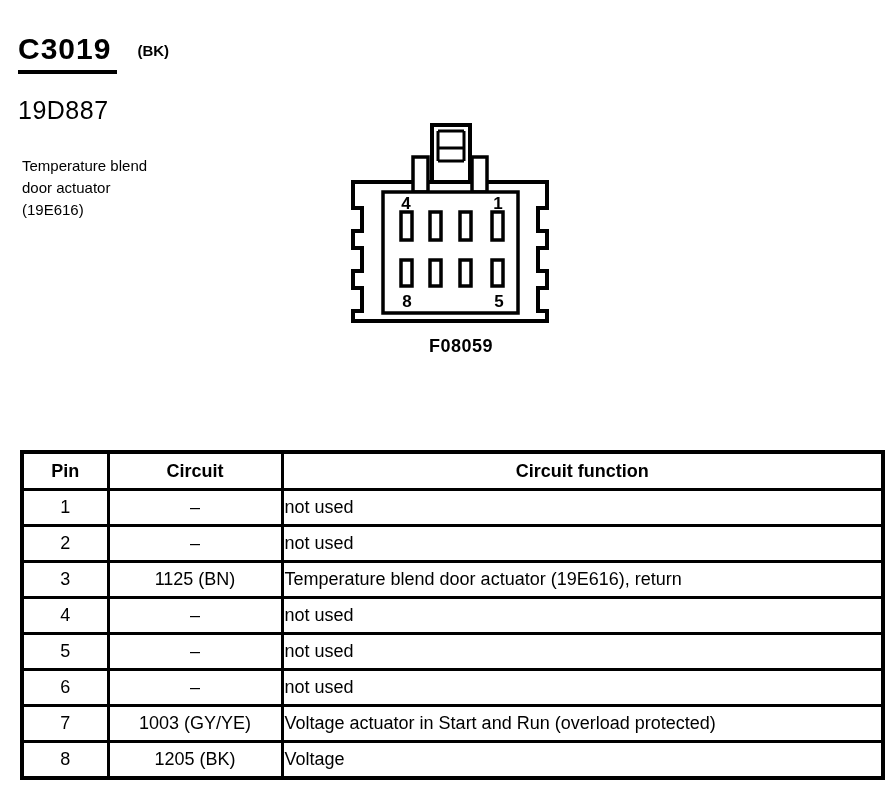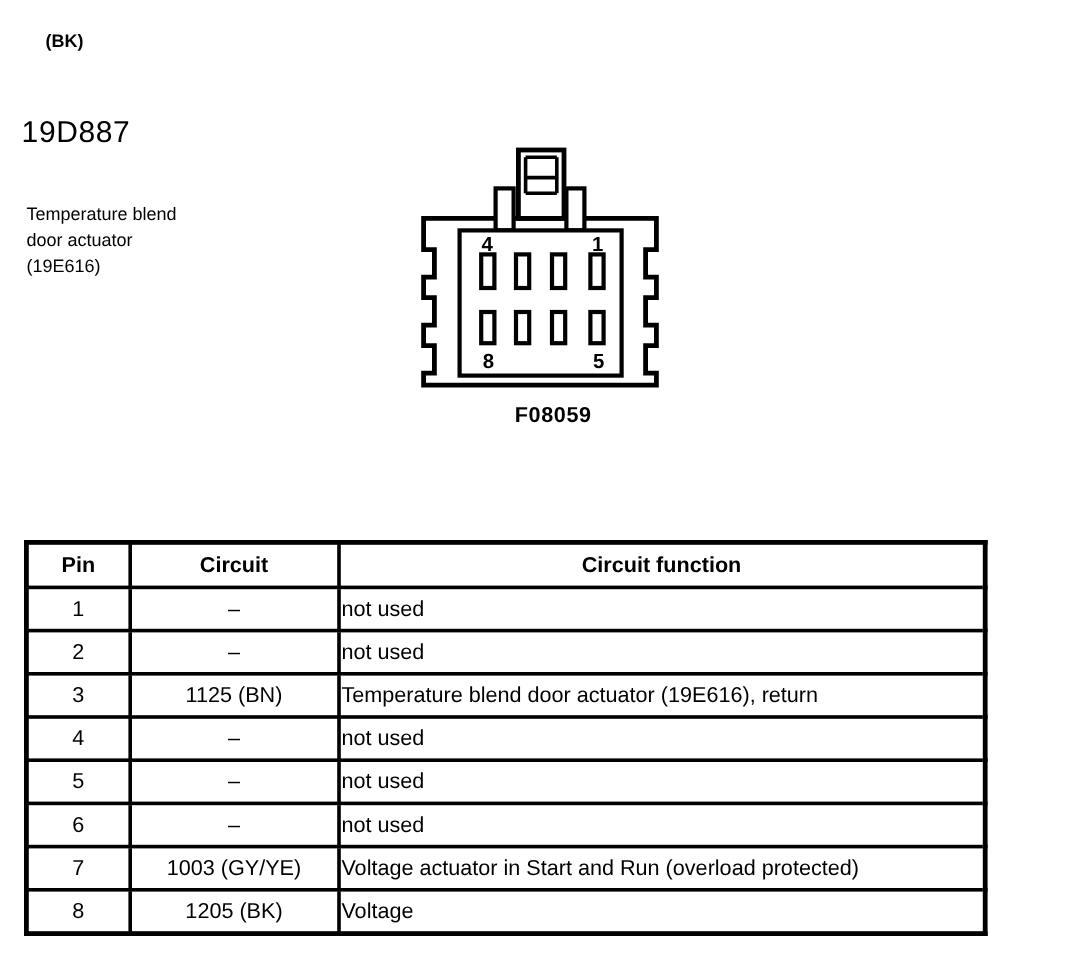--- a/index.html
+++ b/index.html
@@ -12,48 +12,49 @@
     overflow:hidden;
   }
   
   .hdr-row { position:absolute; top:32px; left:18px; display:flex; align-items:center; }
   .connector-id {
     font-size:30px; font-weight:bold; letter-spacing:1px;
     border-bottom:4px solid #000; padding:0 6px 4px 0; display:inline-block;
   }
   .color-code { font-size:15px; font-weight:bold; margin-left:20px; margin-top:-6px; }
   .part-number { position:absolute; top:96px; left:18px; font-size:25px; font-weight:normal; letter-spacing:0.5px; }
-  .component-label { position:absolute; top:168px; left:22px; font-size:15px; line-height:22px; }
+  .component-label { position:absolute; top:155px; left:22px; font-size:15px; line-height:22px; }
   
   .connector-svg { position:absolute; top:110px; left:340px; }
   .fig-caption {
     position:absolute; top:336px; left:340px; width:242px;
     text-align:center; font-size:18px; font-weight:bold; letter-spacing:0.5px;
   }
   
   table.pinout {
-    position:absolute; top:450px; left:20px; width:803px;
+    position:absolute; top:450px; left:20px; width:865px;
     border-collapse:collapse; table-layout:fixed;
     border:4px solid #000;
     font-size:18px;
   }
   table.pinout th, table.pinout td { border:3px solid #000; overflow:hidden; white-space:nowrap; }
   table.pinout th { height:32px; font-weight:bold; text-align:center; font-size:18px; }
   table.pinout td { height:31px; }
   td.c-pin { text-align:center; }
   td.c-circuit { text-align:center; }
   td.c-func { text-align:left; }
   th.c-func { text-align:center; }
 </style>
 </head>
 <body>
 
 <div class="page">
 
   <div class="hdr-row">
+    <span class="connector-id">C3019</span>
     <span class="color-code">(BK)</span>
   </div>
 
   <div class="part-number">19D887</div>
 
   <div class="component-label">
     <div>Temperature blend</div>
     <div>door actuator</div>
     <div>(19E616)</div>
   </div>

